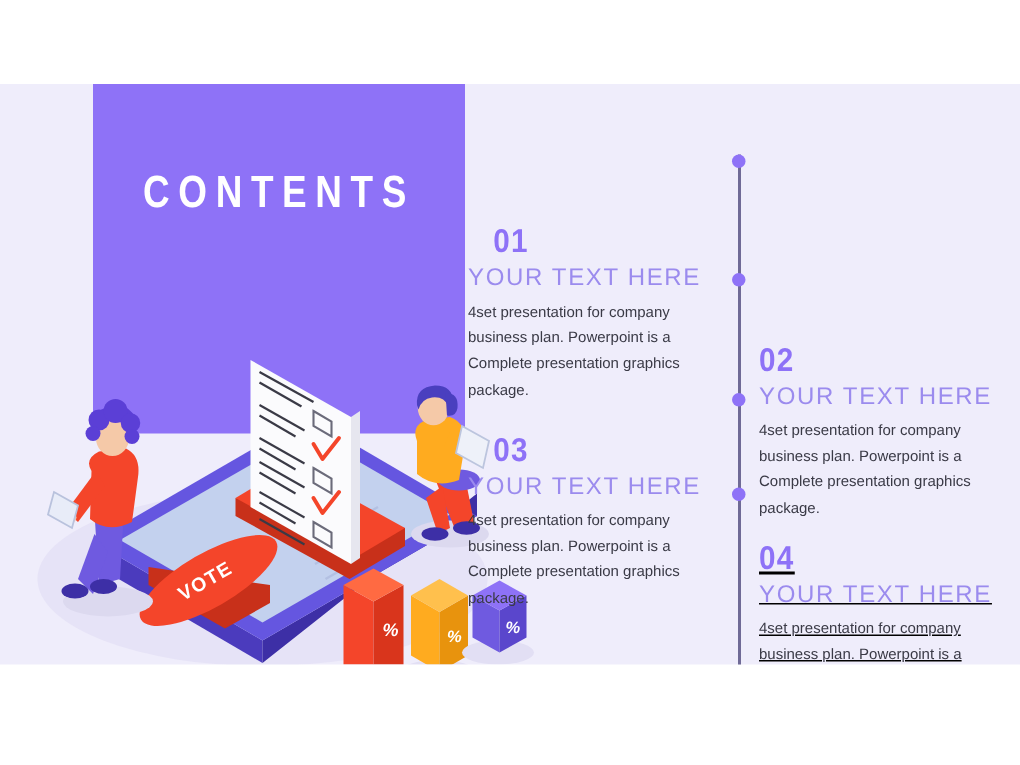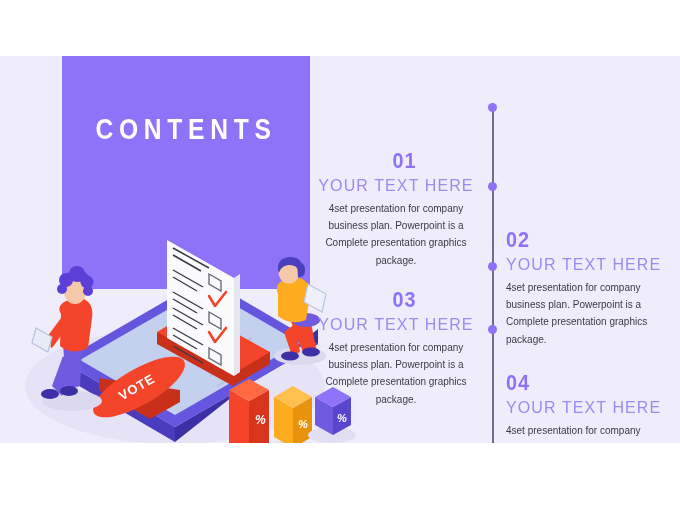--- a/index.html
+++ b/index.html
@@ -62,27 +62,27 @@
     letter-spacing:1.1px;
     margin-top:5px;
     font-weight:normal;
   }
   .block .body {
     font-size:10px;
     color:#3a3a46;
     line-height:1.72;
     margin-top:5px;
   }
-  .block.right { text-align:center; }
+  .block.right { text-align:left; }
   .block.left  { text-align:left; }
 
   #b1 { left:312px; top:93px; }
   #b2 { left:506px; top:172px; }
   #b3 { left:312px; top:232px; }
-  #b4 { left:506px; top:315px; }
+  #b4 { left:506px; top:304px;text-decoration:underline; }
 
   
   #illo { position:absolute; left:0; top:0; width:680px; height:387px; }
 </style>
 </head>
 <body>
 
 <div id="slide">
 
   <svg id="illo" viewBox="0 0 680 387">

